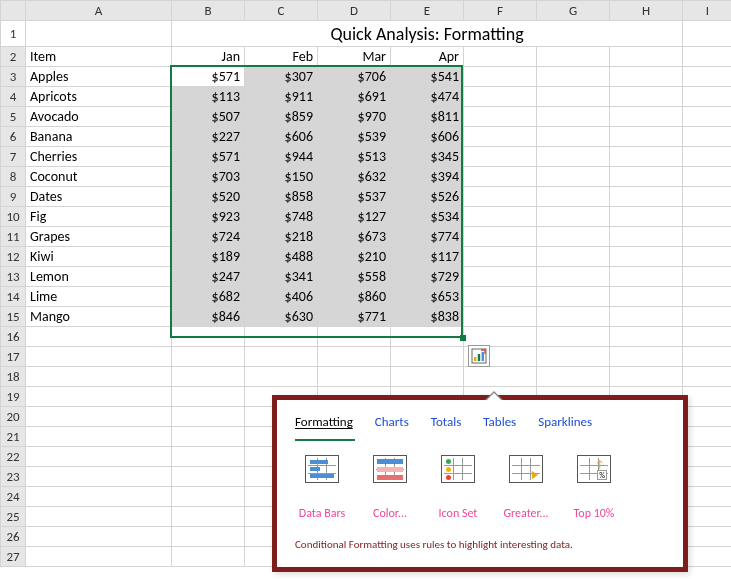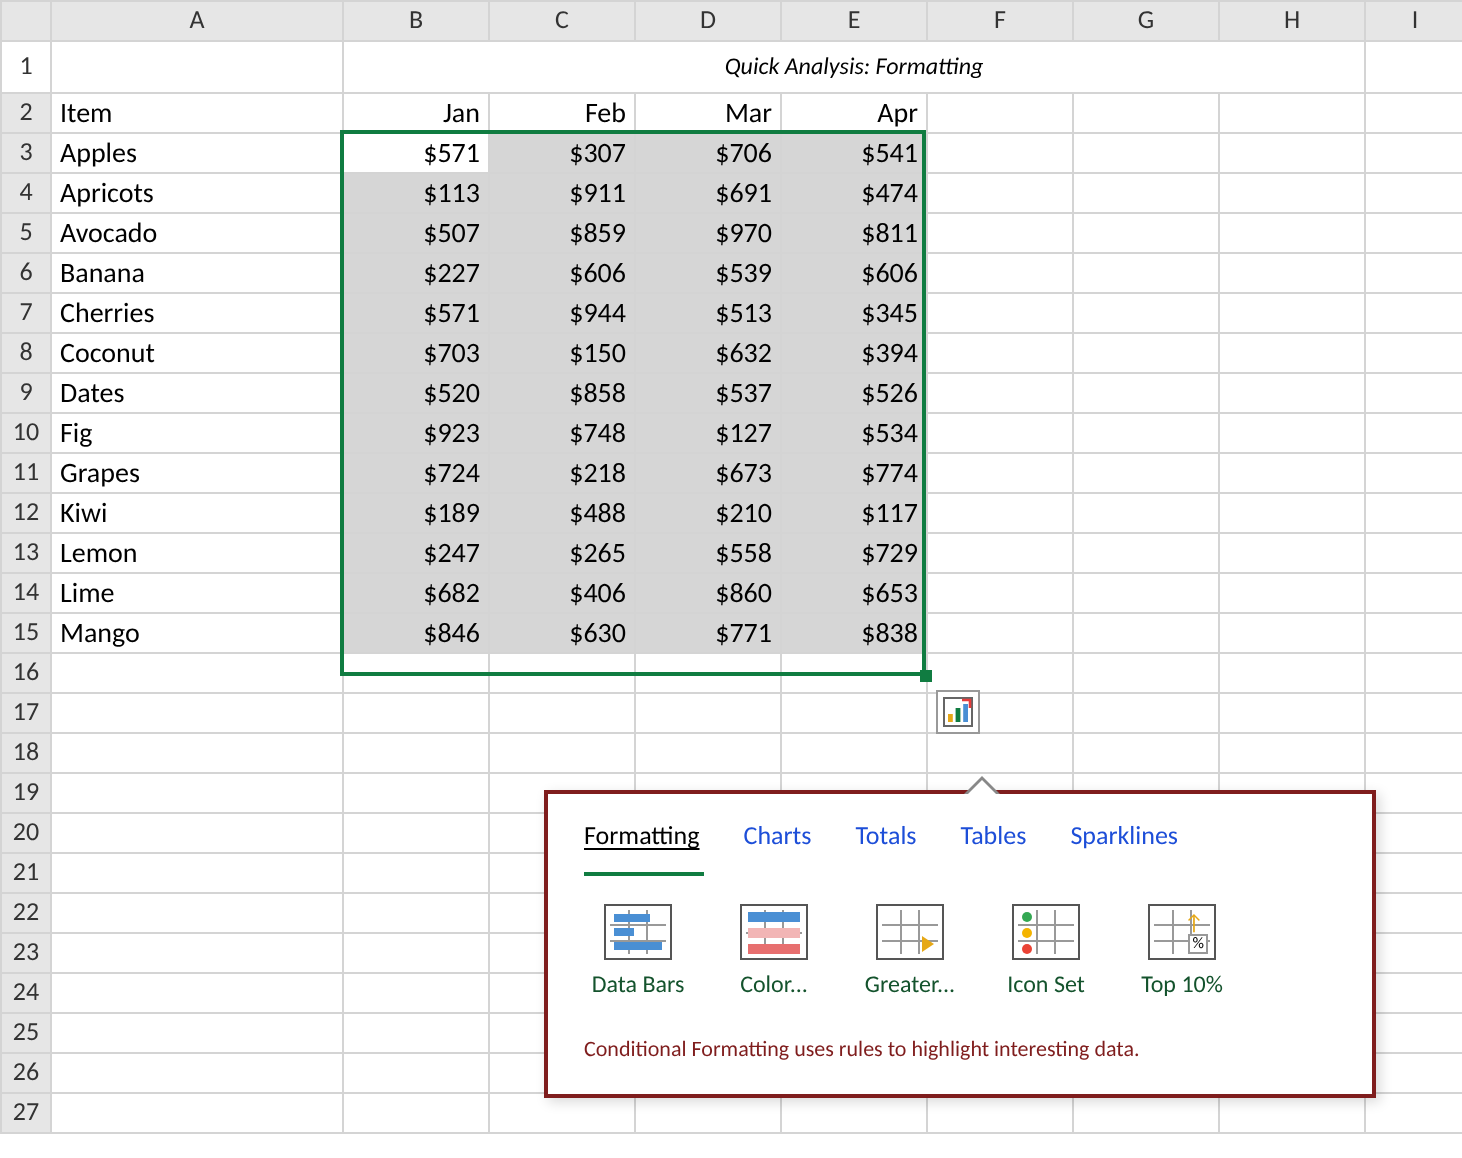--- a/index.html
+++ b/index.html
@@ -5,44 +5,44 @@
   * { box-sizing: border-box; margin: 0; padding: 0; }
   body { font-family: Calibri, Arial, sans-serif; font-size: 14px; background: #fff; position: relative; width: 731px; height: 579px; overflow: hidden; color: #000; }
   .sheet { border-collapse: collapse; width: 731px; table-layout: fixed; }
   .sheet th, .sheet td { border: 1px solid #d4d4d4; height: 20px; padding: 0 4px; font-weight: normal; white-space: nowrap; overflow: hidden; }
   .sheet th { background: #e6e6e6; color: #333; text-align: center; font-size: 13px; }
   .sheet th.rowhdr { width: 25px; }
   .sheet td.rowhdr { background: #e6e6e6; text-align: center; color: #333; font-size: 13px; }
   .sheet td { background: #fff; text-align: right; }
   .sheet td.left { text-align: left; }
   .sheet .headerrow td { background: #fff; }
-  .title { font-weight: bold; font-size: 12px; text-align: center !important; font-style: italic; }
+  .title { font-weight: bold; font-size: 18px; text-align: center !important; }
   .bold { font-weight: bold; margin-top: 21px; }
   .hdrcell { text-align: right; }
   .sel { background: #d6d6d6 !important; }
   .activecell { background: #fff !important; }
   
   .selborder { position: absolute; border: 2px solid #107c41; pointer-events: none; z-index: 5; }
   .selhandle { position: absolute; width: 6px; height: 6px; background: #107c41; z-index: 6; }
   
   .qa-btn { position: absolute; width: 22px; height: 22px; border: 1px solid #999; background: #fff; z-index: 10; display: flex; align-items: center; justify-content: center; cursor: pointer; }
   .qa-btn svg { width: 16px; height: 16px; }
   
-  .qa-panel { position: absolute; background: #fff; border: 2px solid #7f1d1d; box-shadow: 2px 2px 6px rgba(0,0,0,0.15); z-index: 20; font-size: 13px; padding: 14px 18px 16px 18px; width: 416px; }
+  .qa-panel { position: absolute; background: #fff; border: 5px solid #7f1d1d; box-shadow: 2px 2px 6px rgba(0,0,0,0.15); z-index: 20; font-size: 13px; padding: 14px 18px 16px 18px; width: 416px; }
   .qa-panel::before { content:""; position:absolute; top:-9px; left:208px; width:0;height:0; border-left:9px solid transparent; border-right:9px solid transparent; border-bottom:9px solid #888; }
   .qa-panel::after { content:""; position:absolute; top:-7.5px; left:209px; width:0;height:0; border-left:8px solid transparent; border-right:8px solid transparent; border-bottom:8px solid #fff; }
   .qa-tabs { display: flex; gap: 22px; margin-bottom: 6px; }
   .qa-tab { color: #1d4ed8; cursor: pointer; padding-bottom: 4px; }
   .qa-tab.active { color: #000; text-decoration: underline; text-underline-offset: 2px; font-weight: 500; }
   .qa-divider { height: 2px; background: transparent; margin: 0 0 14px 0; position: relative; }
   .qa-divider .accent { position: absolute; top: 0; left: 0; width: 60px; height: 2px; background: #107c41; }
   .qa-options { display: flex; gap: 14px; margin-bottom: 18px; flex-wrap: nowrap; }
   .qa-option { display: flex; flex-direction: column; align-items: center; width: 54px; cursor: pointer; }
   .qa-option .icon { width: 34px; height: 28px; border: 1px solid #555; margin-bottom: 6px; background: #fff; position: relative; }
-  .qa-option .lbl { font-size: 12px; color: #14532d; text-align: center; white-space: nowrap; }
+  .qa-option .lbl { font-size: 12px; color: #ec4899; text-align: center; white-space: nowrap; margin-top: 17px; }
   .qa-footer { color: #7f1d1d; font-size: 11px; }
   
   .ic-databars .b { position:absolute; height:4px; background:#4a8fd4; left:4px; }
   .ic-color .row { position:absolute; left:3px; right:3px; height:5px; }
   .ic-iconset .dot { position:absolute; width:5px; height:5px; border-radius:50%; }
   .ic-greater .tri { position:absolute; width:0;height:0; border-left:6px solid #e6a817; border-top:4px solid transparent; border-bottom:4px solid transparent; right:4px; bottom:3px; }
   .ic-top .arr { position:absolute; right:5px; top:2px; color:#e6a817; font-size:11px; }
   .ic-top .pct { position:absolute; right:3px; bottom:2px; font-size:8px; border:1px solid #999; padding:0 1px; line-height:8px; background:#fff;}
   .ic-clear .di { position:absolute; width:10px; height:10px; right:-2px; bottom:-2px; transform:rotate(45deg); background:linear-gradient(#f4a4d8,#d96fc4); }
   .grid3x3 { position:absolute; inset:2px; }
@@ -214,21 +214,21 @@
         <td class="sel">$117</td>
         <td></td>
         <td></td>
         <td></td>
         <td></td>
       </tr>
       <tr>
         <td class="rowhdr">13</td>
         <td class="left">Lemon</td>
         <td class="sel">$247</td>
-        <td class="sel">$265</td>
+        <td class="sel">$341</td>
         <td class="sel">$558</td>
         <td class="sel">$729</td>
         <td></td>
         <td></td>
         <td></td>
         <td></td>
       </tr>
       <tr>
         <td class="rowhdr">14</td>
         <td class="left">Lime</td>
@@ -448,44 +448,44 @@
             <div class="gl" style="left:66%;top:0;bottom:0;width:1px"></div>
             <div class="gl" style="top:50%;left:0;right:0;height:1px"></div>
           </div>
         <div class="row" style="top:3px;background:#4a8fd4"></div>
           <div class="row" style="top:11px;background:#f2b5b5"></div>
           <div class="row" style="top:19px;background:#e76f6f"></div>
       </div>
       <span class="lbl">Color...</span>
     </div>
     <div class="qa-option">
-      <div class="icon ic-greater">
-        <div class="grid3x3">
-            <div class="gl" style="left:33%;top:0;bottom:0;width:1px"></div>
-            <div class="gl" style="left:66%;top:0;bottom:0;width:1px"></div>
-            <div class="gl" style="top:33%;left:0;right:0;height:1px"></div>
-            <div class="gl" style="top:66%;left:0;right:0;height:1px"></div>
-          </div>
-        <div class="tri"></div>
-      </div>
-      <span class="lbl">Greater...</span>
-    </div>
-    <div class="qa-option">
       <div class="icon ic-iconset">
         <div class="grid3x3">
             <div class="gl" style="left:33%;top:0;bottom:0;width:1px"></div>
             <div class="gl" style="left:66%;top:0;bottom:0;width:1px"></div>
             <div class="gl" style="top:33%;left:0;right:0;height:1px"></div>
             <div class="gl" style="top:66%;left:0;right:0;height:1px"></div>
           </div>
         <div class="dot" style="left:4px;top:3px;background:#34a853"></div>
           <div class="dot" style="left:4px;top:11px;background:#f4b400"></div>
           <div class="dot" style="left:4px;top:19px;background:#ea4335"></div>
       </div>
       <span class="lbl">Icon Set</span>
+    </div>
+    <div class="qa-option">
+      <div class="icon ic-greater">
+        <div class="grid3x3">
+            <div class="gl" style="left:33%;top:0;bottom:0;width:1px"></div>
+            <div class="gl" style="left:66%;top:0;bottom:0;width:1px"></div>
+            <div class="gl" style="top:33%;left:0;right:0;height:1px"></div>
+            <div class="gl" style="top:66%;left:0;right:0;height:1px"></div>
+          </div>
+        <div class="tri"></div>
+      </div>
+      <span class="lbl">Greater...</span>
     </div>
     <div class="qa-option">
       <div class="icon ic-top">
         <div class="grid3x3">
             <div class="gl" style="left:33%;top:0;bottom:0;width:1px"></div>
             <div class="gl" style="left:66%;top:0;bottom:0;width:1px"></div>
             <div class="gl" style="top:33%;left:0;right:0;height:1px"></div>
             <div class="gl" style="top:66%;left:0;right:0;height:1px"></div>
           </div>
         <div class="arr">↑</div>

